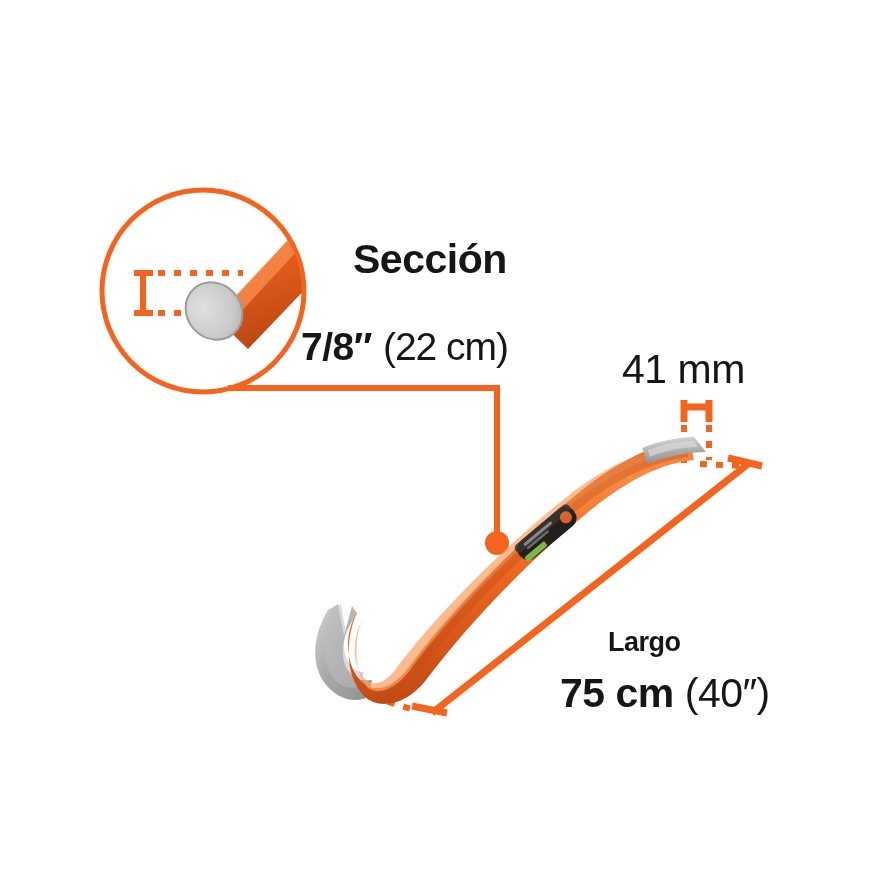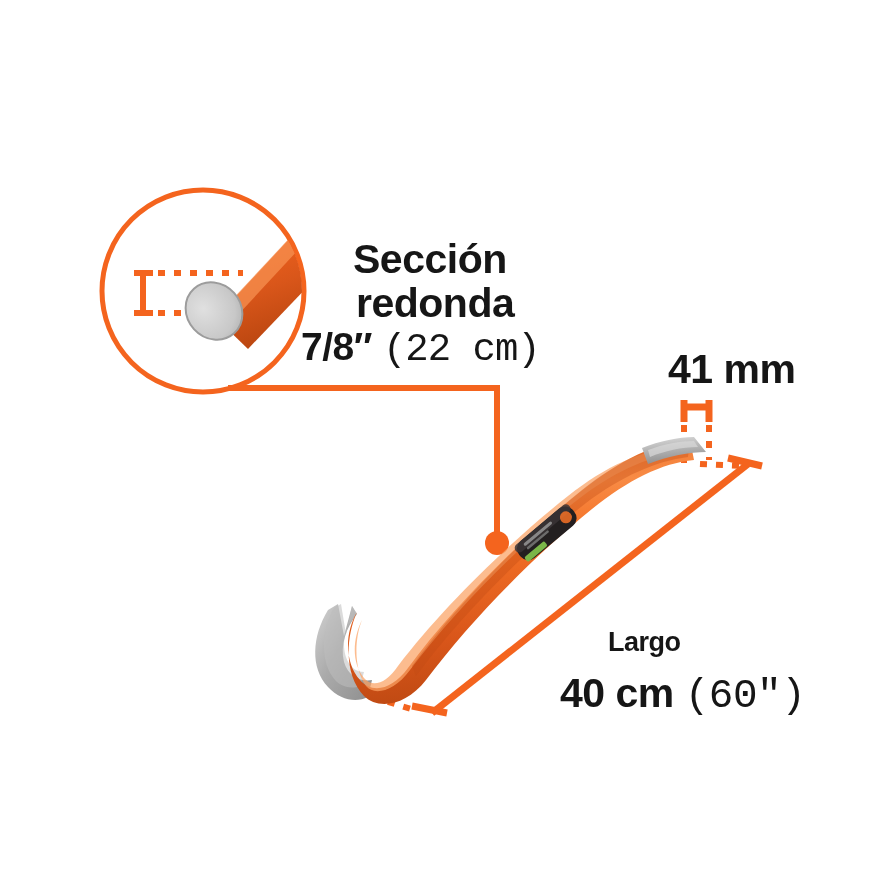--- a/index.html
+++ b/index.html
@@ -23,31 +23,31 @@
     height: 885px;
   }
   .txt {
     position: absolute;
     color: #161616;
     line-height: 1.04;
     white-space: nowrap;
     letter-spacing: -0.5px;
   }
   .bold   { font-weight: 700; }
-  .reg    { font-weight: 400; font-family: Liberation Mono, monospace; }
+  .reg    { font-weight: 400; }
 
   
   #lbl-seccion-1 { left: 336px; top: 238px; font-size: 41px; font-weight: 700; margin-left: 17px; }
   #lbl-seccion-2 { left: 356px; top: 282px; font-size: 41px; font-weight: 700; }
   #lbl-seccion-3 { left: 301px; top: 327px; font-size: 39px; }
   #lbl-seccion-3 .reg { letter-spacing: -1px; }
 
   
   #lbl-escoplo-1 { left: 632px; top: 303px; font-size: 41px; font-weight: 700; }
-  #lbl-escoplo-2 { left: 668px; top: 348px; font-size: 41px; font-weight: 700; }
+  #lbl-escoplo-2 { left: 622px; top: 348px; font-size: 41px; font-weight: 400; }
 
   
   #lbl-largo-1 { left: 608px; top: 628px; font-size: 27px; font-weight: 700; }
   #lbl-largo-2 { left: 560px; top: 672px; font-size: 41px; }
 </style>
 </head>
 <body>
 
 <div id="stage">
 
@@ -202,21 +202,20 @@
       <rect x="512" y="523" width="70" height="22" rx="10" fill="#231F20"></rect>
       <rect x="512" y="523" width="70" height="9" rx="4.5" fill="#3A3436" opacity="0.85"></rect>
       <circle cx="572" cy="534" r="6" fill="#F47126" opacity="0.85"></circle>
       <rect x="514" y="538" width="26" height="6" rx="2" fill="#7AB648"></rect>
       <rect x="522" y="527" width="36" height="3" rx="1.5" fill="#9C9C9C" opacity="0.8"></rect>
       <rect x="522" y="532" width="28" height="2.5" rx="1.2" fill="#7E7E7E" opacity="0.8"></rect>
     </g>
   </svg>
 
   <div class="txt" id="lbl-seccion-1">Sección</div>
-  <div class="txt" id="lbl-seccion-2">redonda</div>
   <div class="txt" id="lbl-seccion-3"><span class="bold">7/8″</span><span style="display:inline-block;width:11px"></span><span class="reg">(22 cm)</span></div>
 
   <div class="txt" id="lbl-escoplo-2">41 mm</div>
 
   <div class="txt" id="lbl-largo-1">Largo</div>
-  <div class="txt" id="lbl-largo-2"><span class="bold">40 cm</span><span style="display:inline-block;width:11px"></span><span class="reg">(60″)</span></div>
+  <div class="txt" id="lbl-largo-2"><span class="bold">75 cm</span><span style="display:inline-block;width:11px"></span><span class="reg">(40″)</span></div>
 
 </div>
 
 </body></html>

